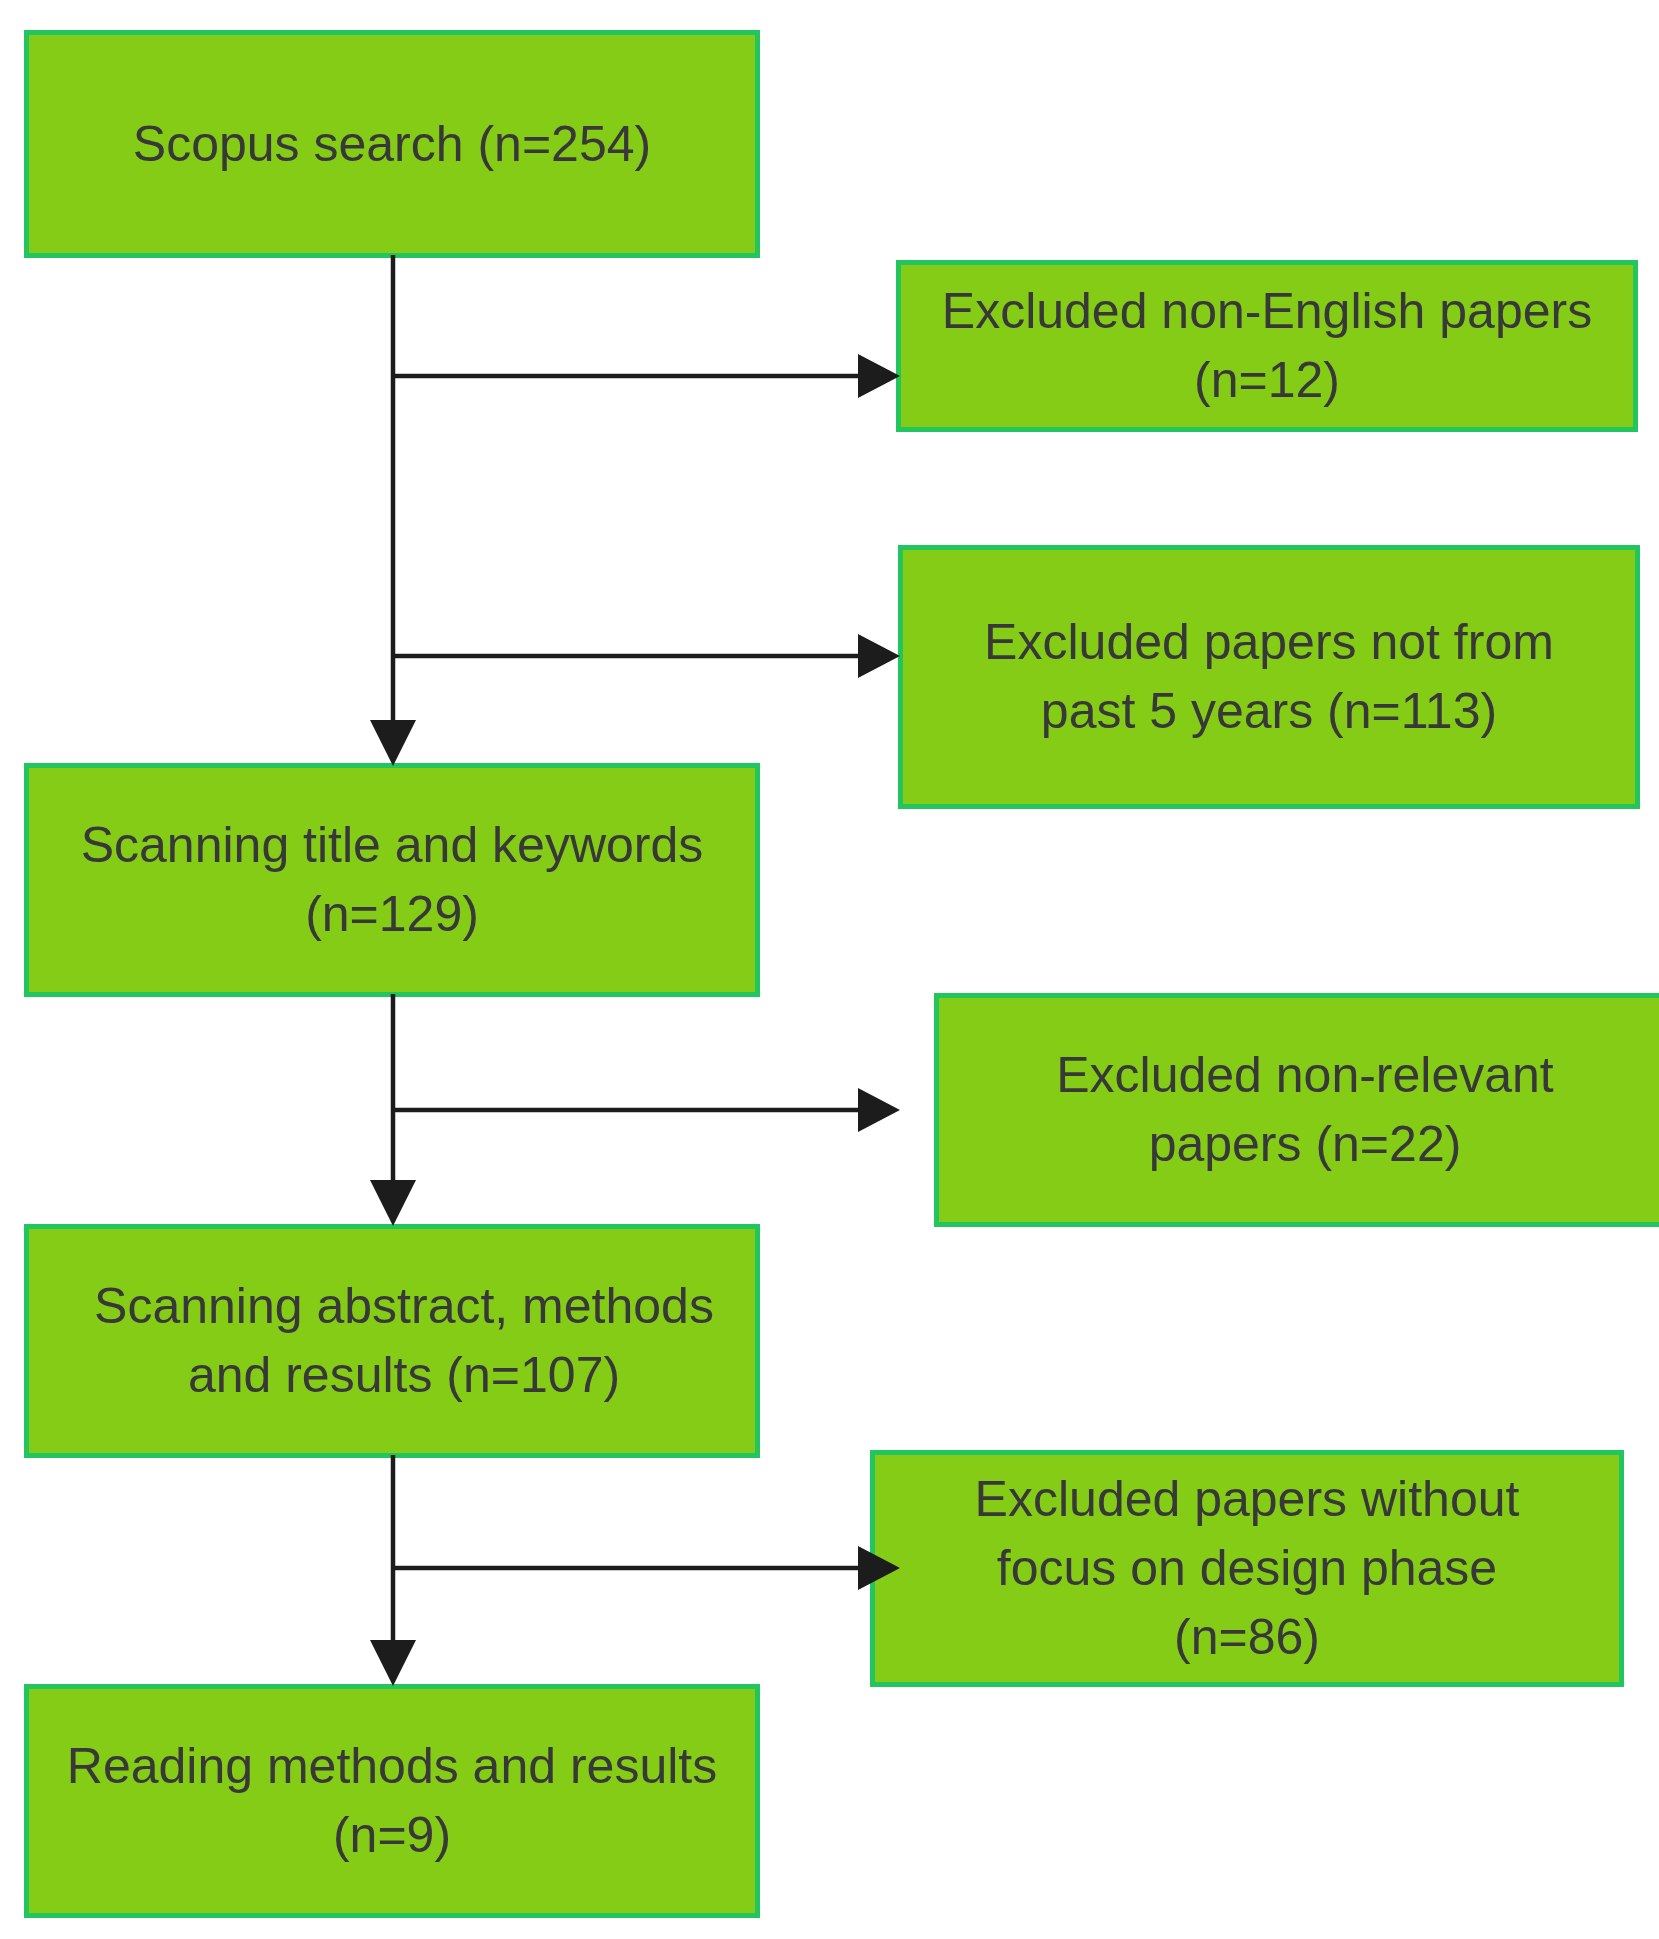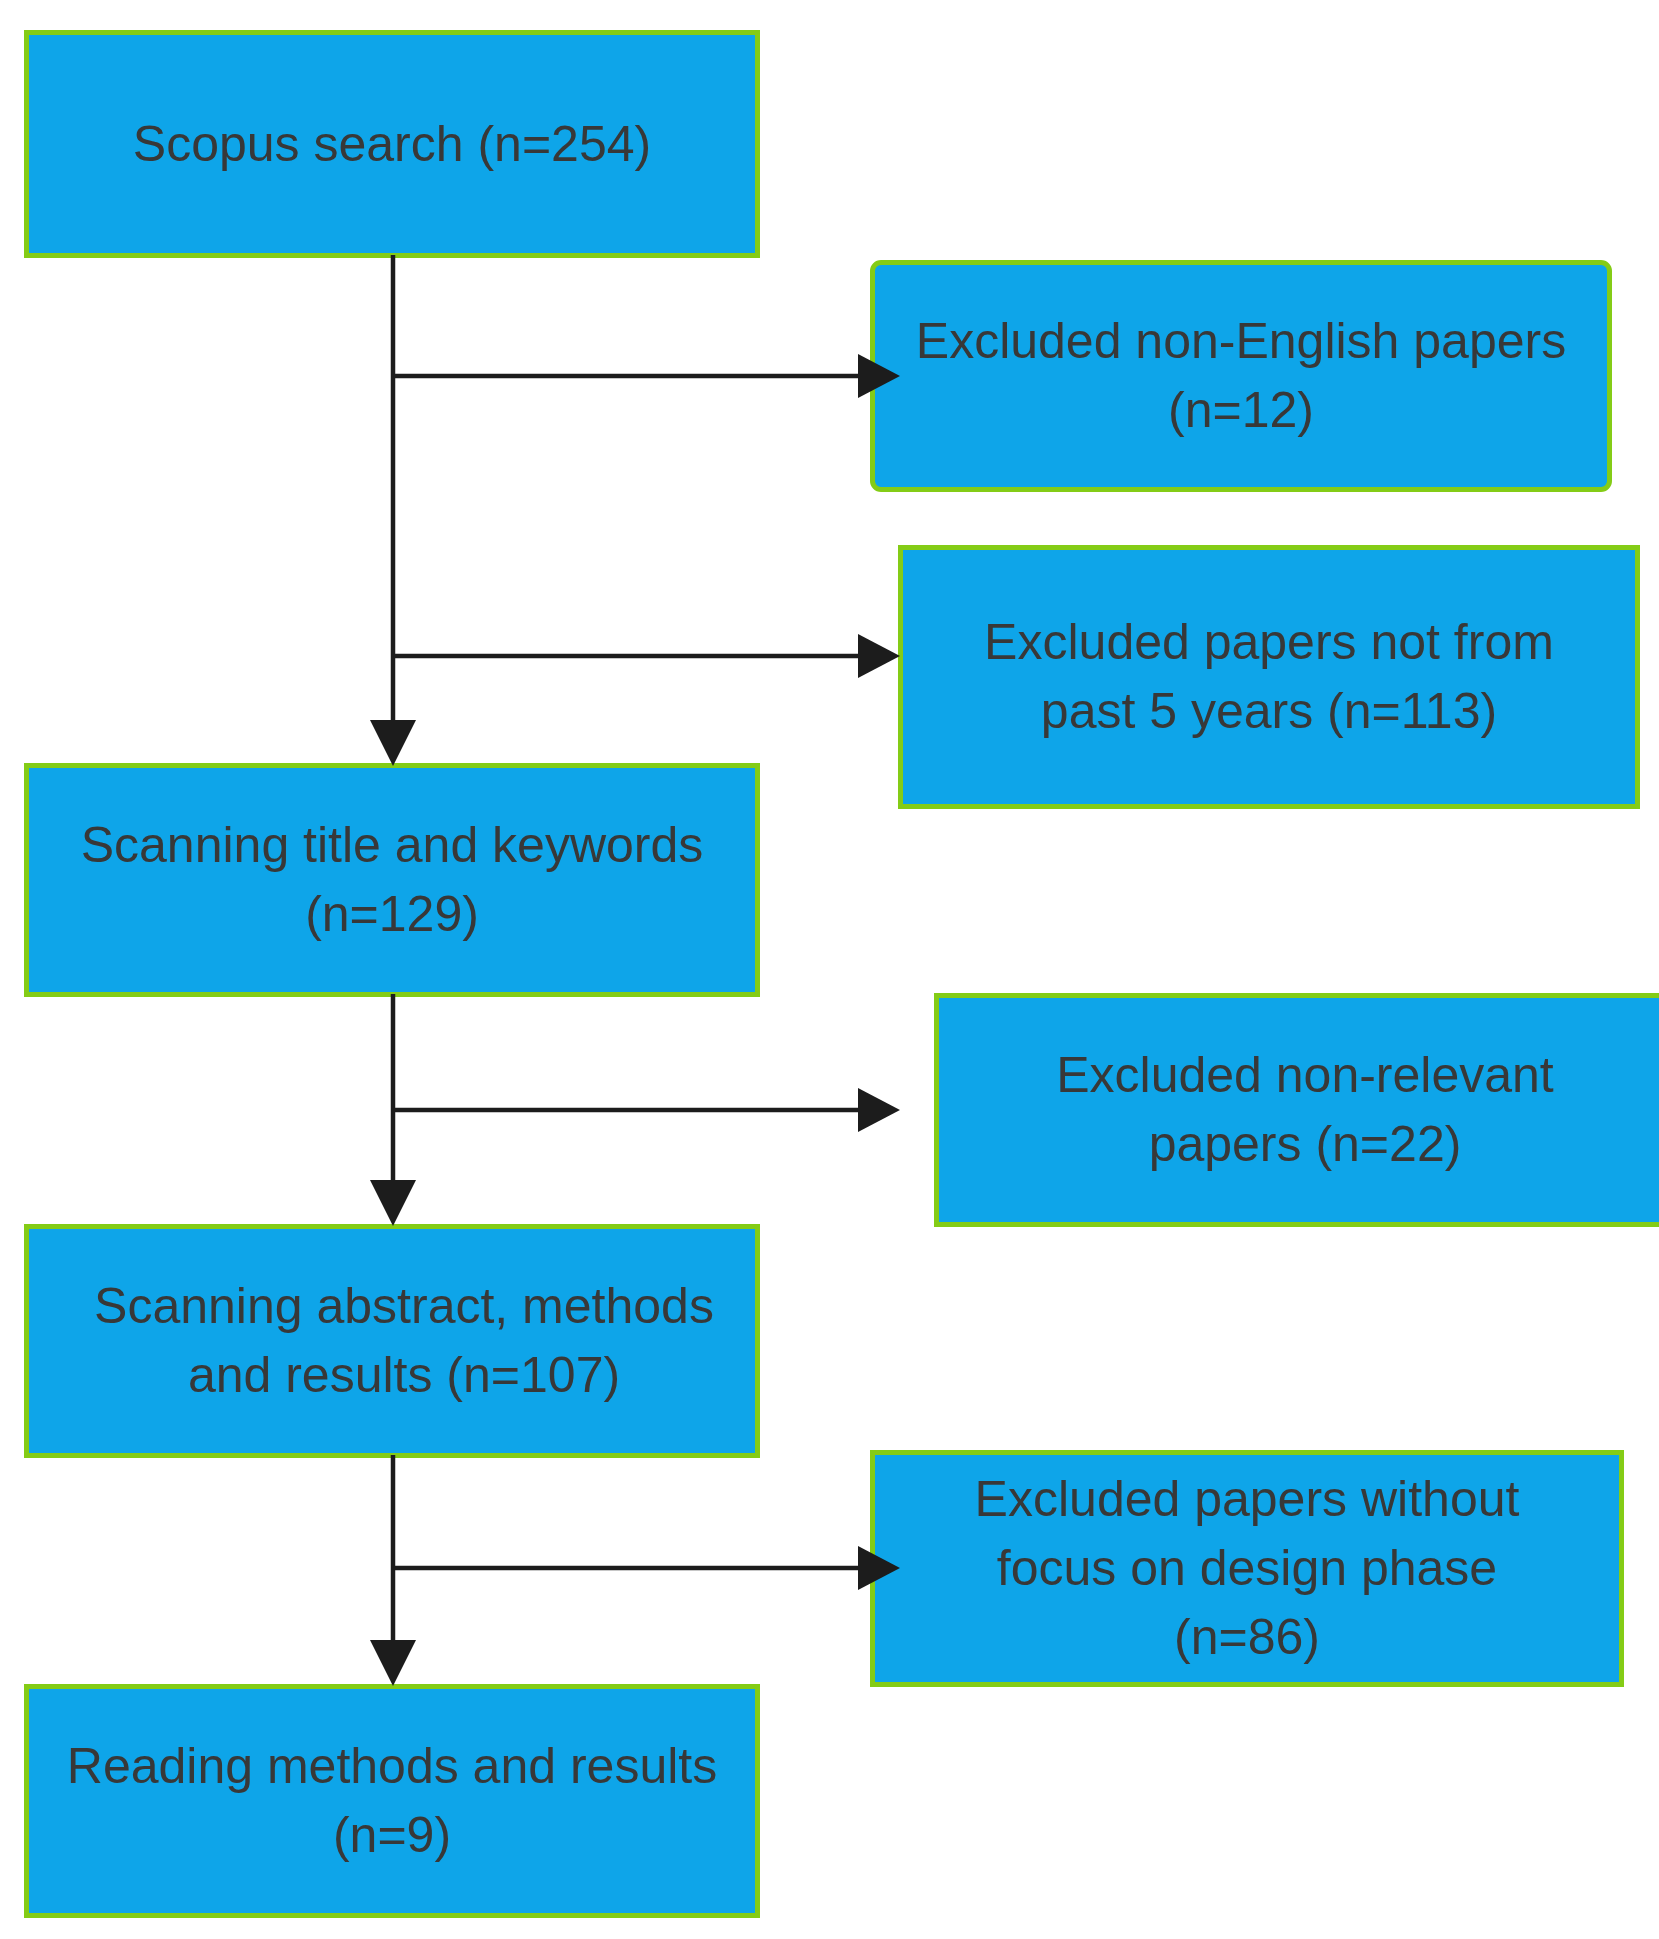--- a/index.html
+++ b/index.html
@@ -11,22 +11,22 @@
     position: relative;
     width: 1659px;
     height: 1939px;
     background: #ffffff;
     font-family: "Liberation Sans", sans-serif;
     overflow: hidden;
   }
   .box {
     position: absolute;
     box-sizing: border-box;
-    border: 5px solid #84cc16;
-    background: #0ea5e9;
+    border: 5px solid #22c55e;
+    background: #84cc16;
     display: flex;
     align-items: center;
     justify-content: center;
     text-align: center;
     z-index: 1;
   }
   .box-label {
     display: block;
     white-space: pre-line;
     font-size: 50px;
@@ -70,21 +70,21 @@
   <div class="box" style="left:24px; top:1224px; width:736px; height:234px;padding-left:24px;">
     <span class="box-label">Scanning abstract, methods
 and results (n=107)</span>
   </div>
 
   <div class="box" style="left:24px; top:1684px; width:736px; height:234px;">
     <span class="box-label">Reading methods and results
 (n=9)</span>
   </div>
 
-  <div class="box" style="left:870px; top:260px; width:742px; height:232px;border-radius:11px;">
+  <div class="box" style="left:896px; top:260px; width:742px; height:172px;">
     <span class="box-label">Excluded non-English papers
 (n=12)</span>
   </div>
 
   <div class="box" style="left:898px; top:545px; width:742px; height:264px;">
     <span class="box-label">Excluded papers not from
 past 5 years (n=113)</span>
   </div>
 
   <div class="box" style="left:898px; top:993px; width:742px; height:234px;margin-left:36px;">

